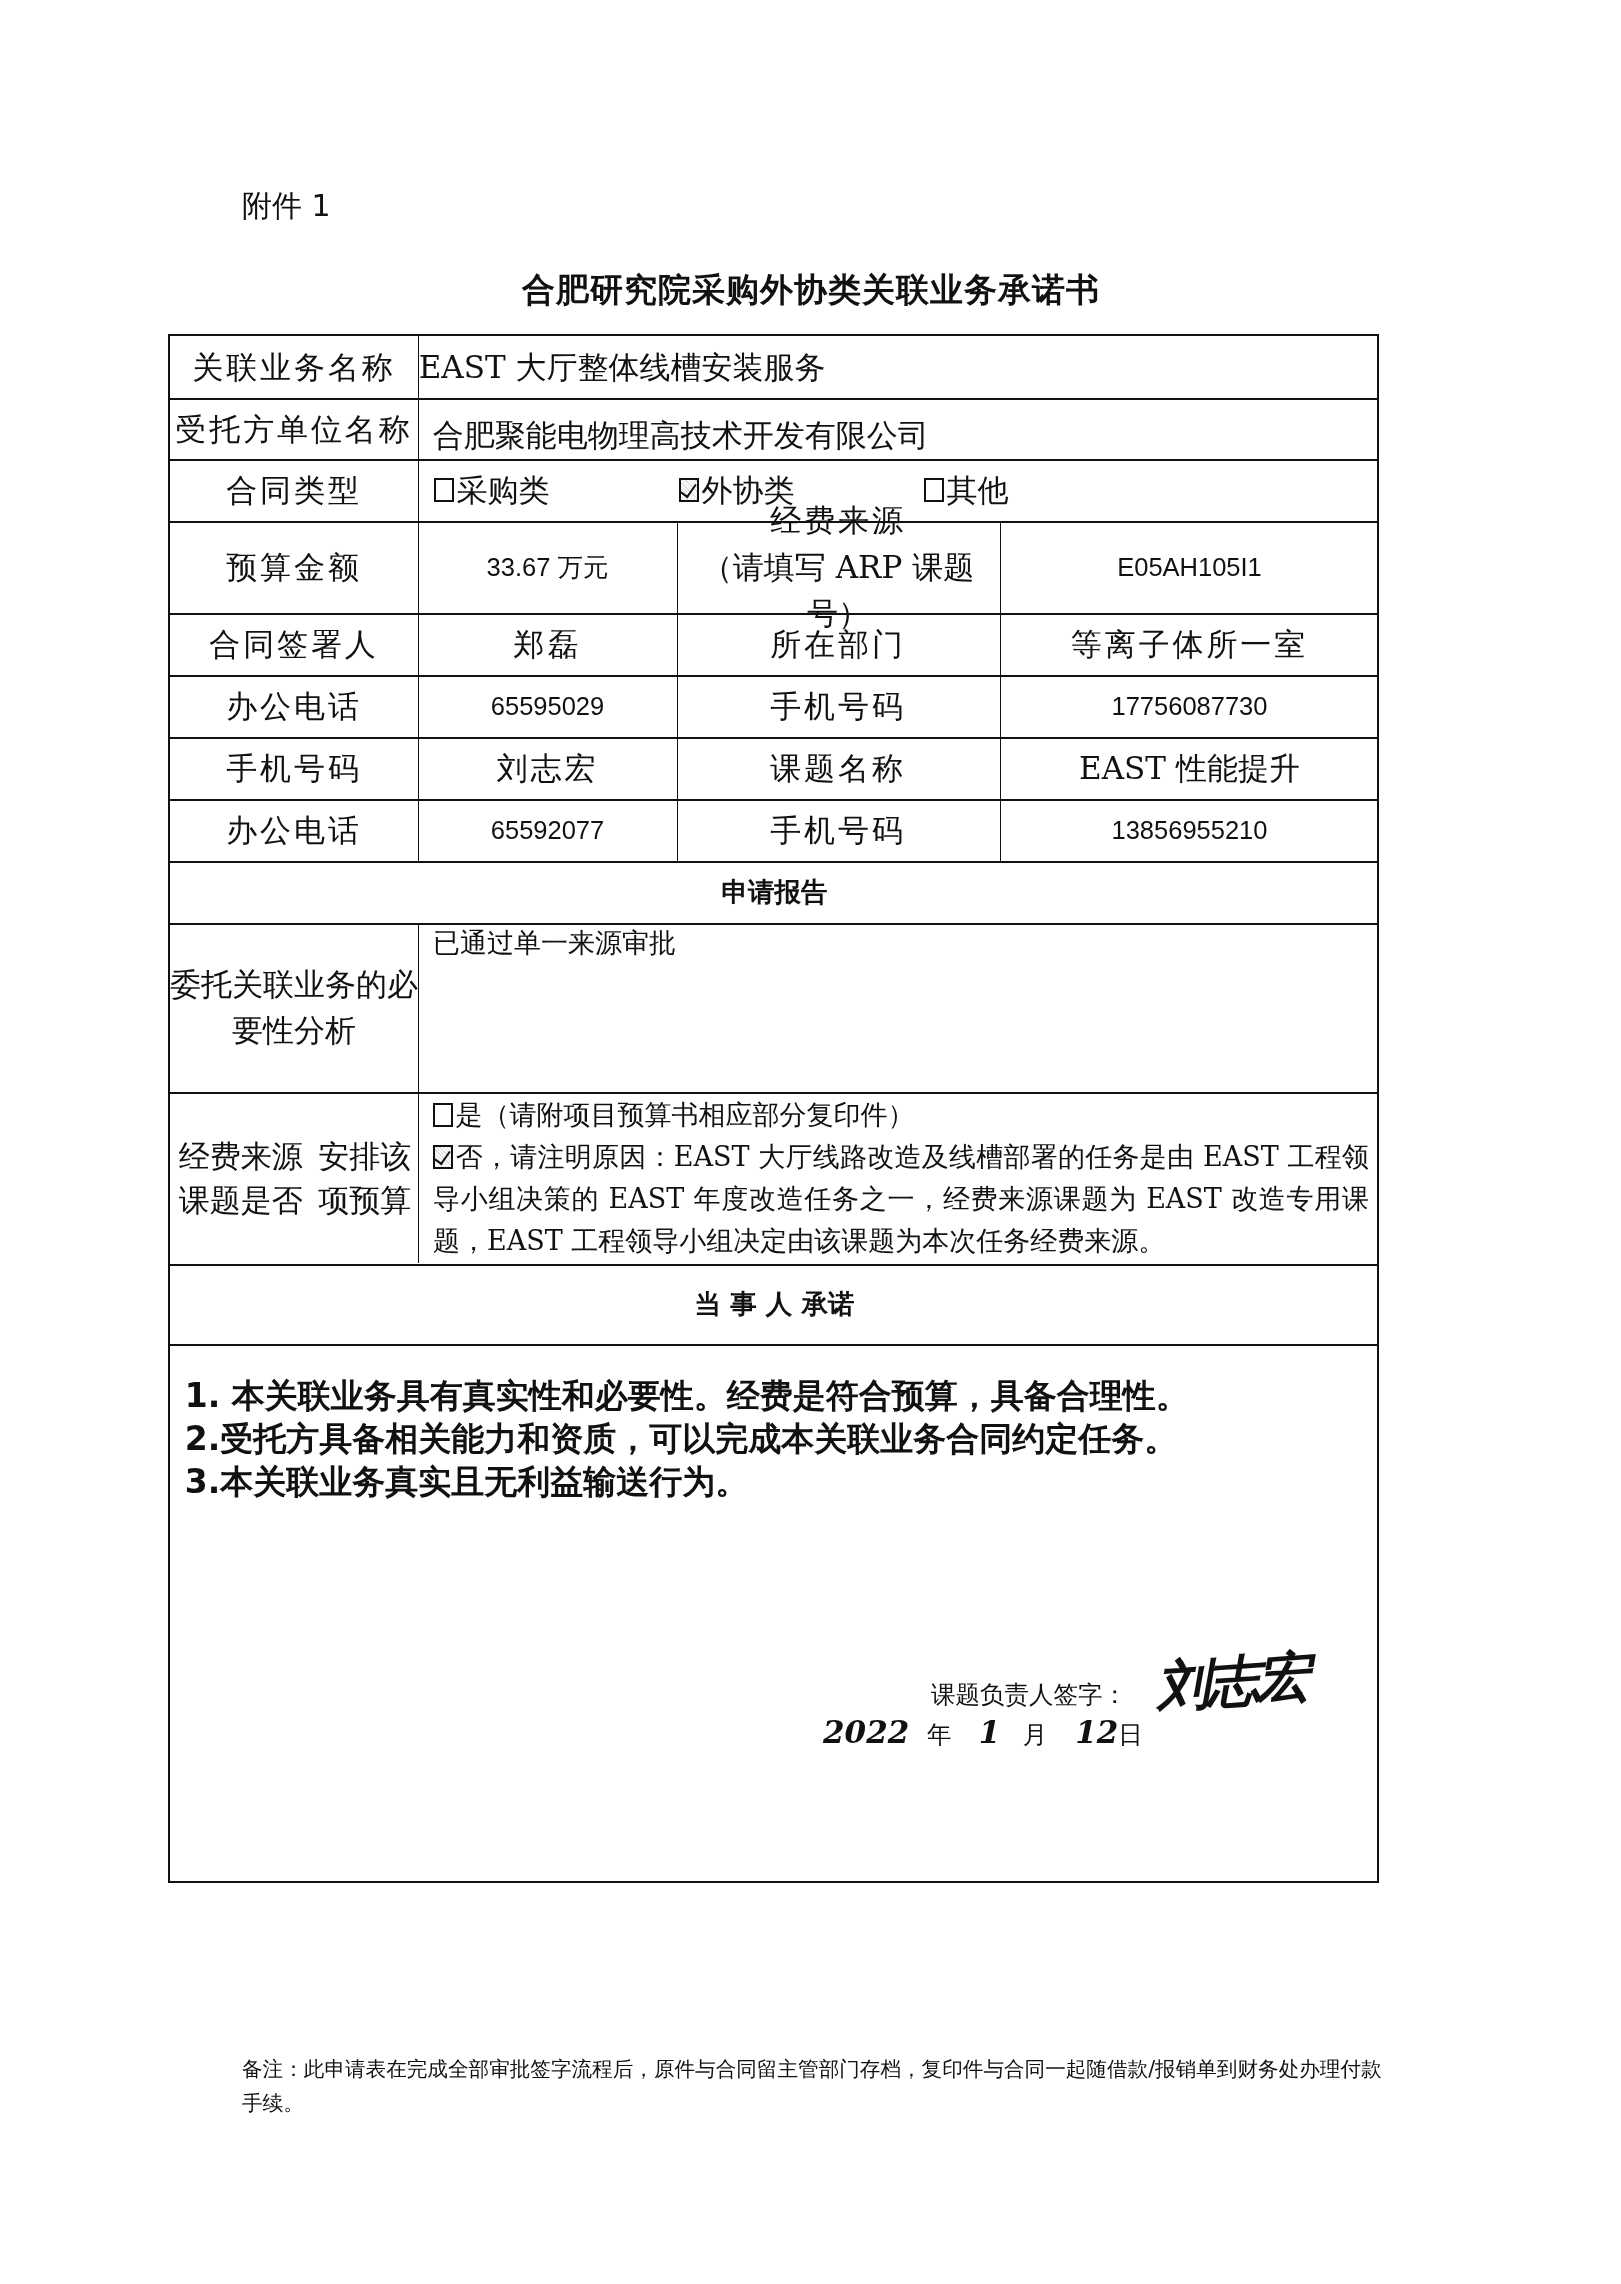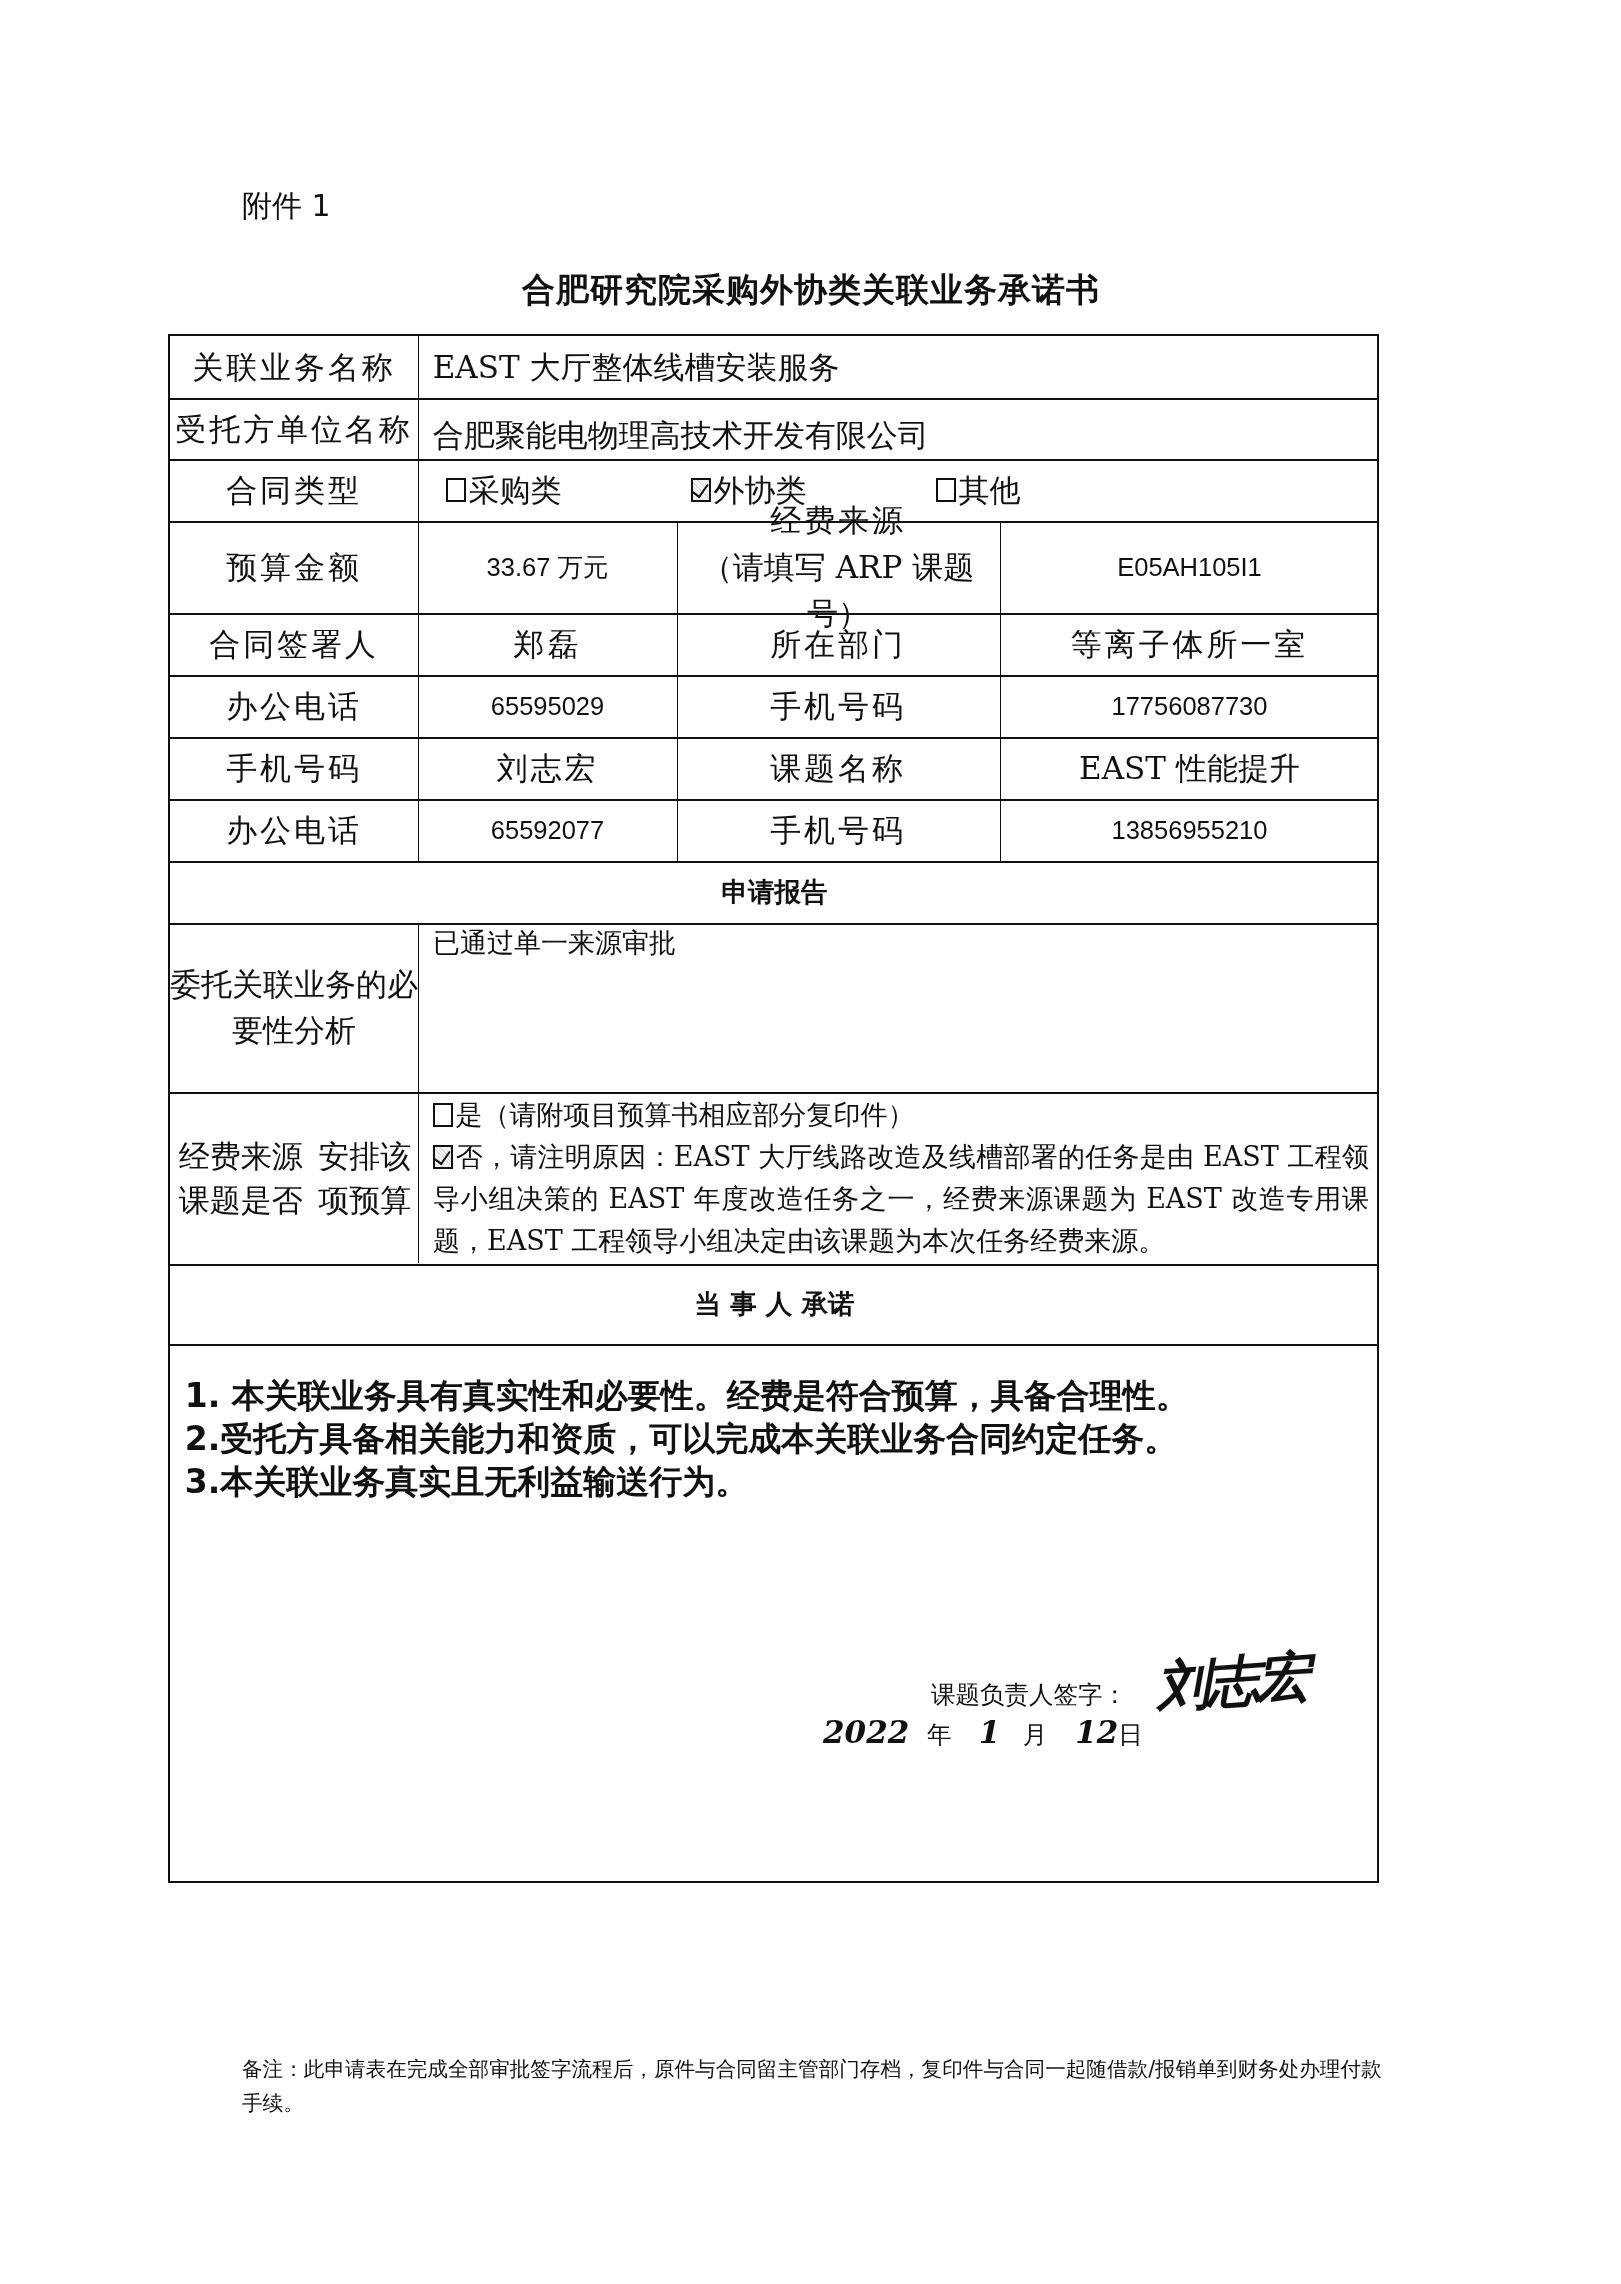--- a/index.html
+++ b/index.html
@@ -53,27 +53,27 @@
   <div class="hline" style="top:756px"></div>
   <div class="hline" style="top:928px"></div>
   <div class="hline" style="top:1008px"></div>
 
   <div class="vline" style="left:248px; top:0; height:525px"></div>
   <div class="vline" style="left:248px; top:587px; height:340px"></div>
   <div class="vline" style="left:507px; top:185px; height:340px"></div>
   <div class="vline" style="left:830px; top:185px; height:340px"></div>
 
   <div class="cell c lbl" style="left:0; top:0; width:248px; height:62px">关联业务名称</div>
-  <div class="cell l" style="left:248px; top:0; width:961px; height:62px">EAST 大厅整体线槽安装服务</div>
+  <div class="cell l" style="left:234px; top:0; width:961px; height:62px">EAST 大厅整体线槽安装服务</div>
 
   <div class="cell c lbl" style="left:0; top:62px; width:248px; height:62px">受托方单位名称</div>
   <div class="cell l" style="left:248px; top:62px; width:961px; height:74px">合肥聚能电物理高技术开发有限公司</div>
 
   <div class="cell c lbl" style="left:0; top:123px; width:248px; height:62px">合同类型</div>
-  <div class="cell l" style="left:248px; top:123px; width:961px; height:62px; padding-left:28px">
+  <div class="cell l" style="left:248px; top:123px; width:961px; height:62px; padding-left:16px">
     <span class="opt" style="width:245px">
       <span class="cb"></span>
       <span>采购类</span>
     </span>
     <span class="opt" style="width:245px">
       <span class="cb checked"></span>
       <span>外协类</span>
     </span>
     <span class="opt">
       <span class="cb"></span>

